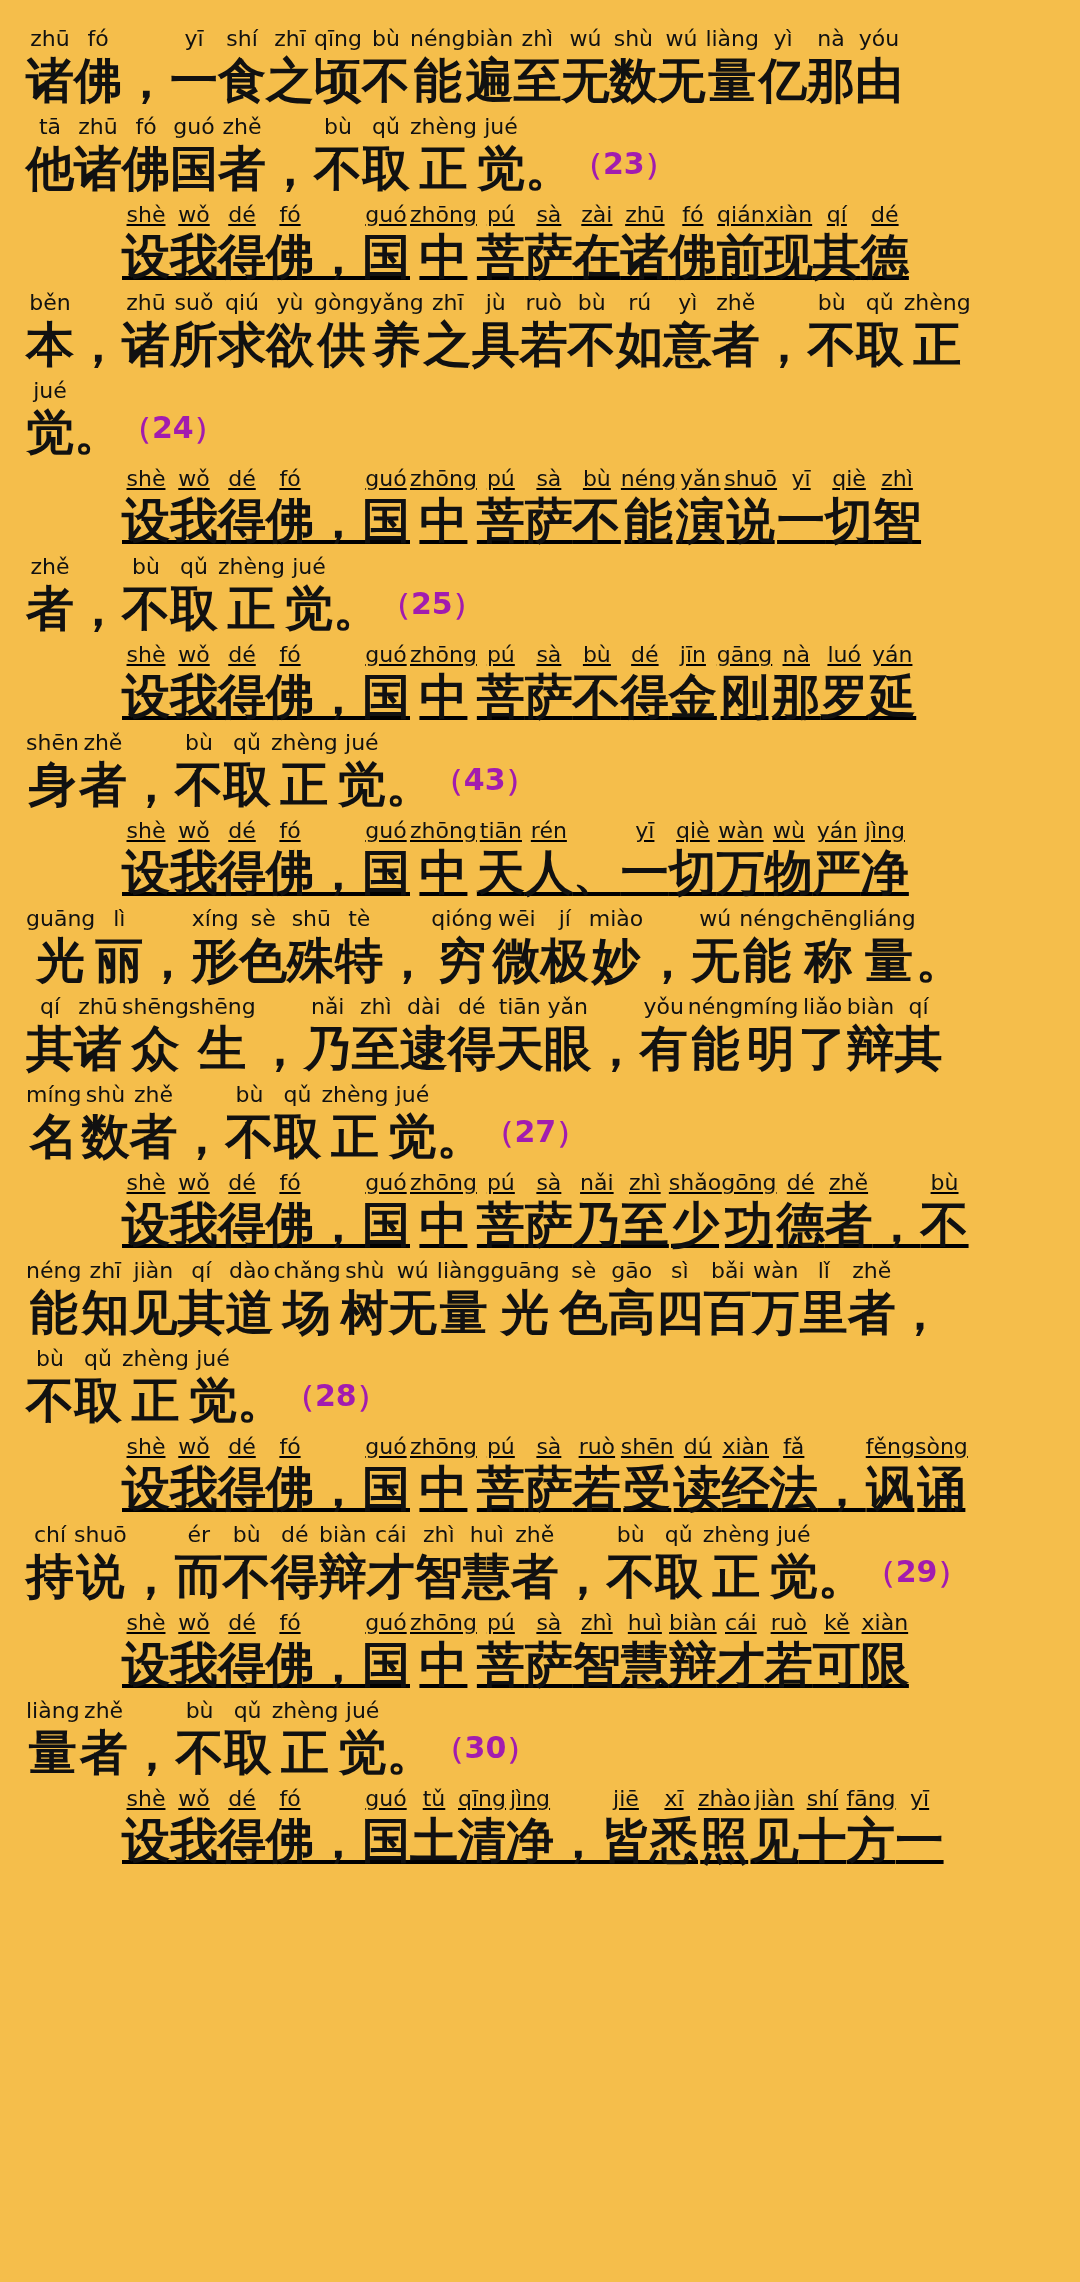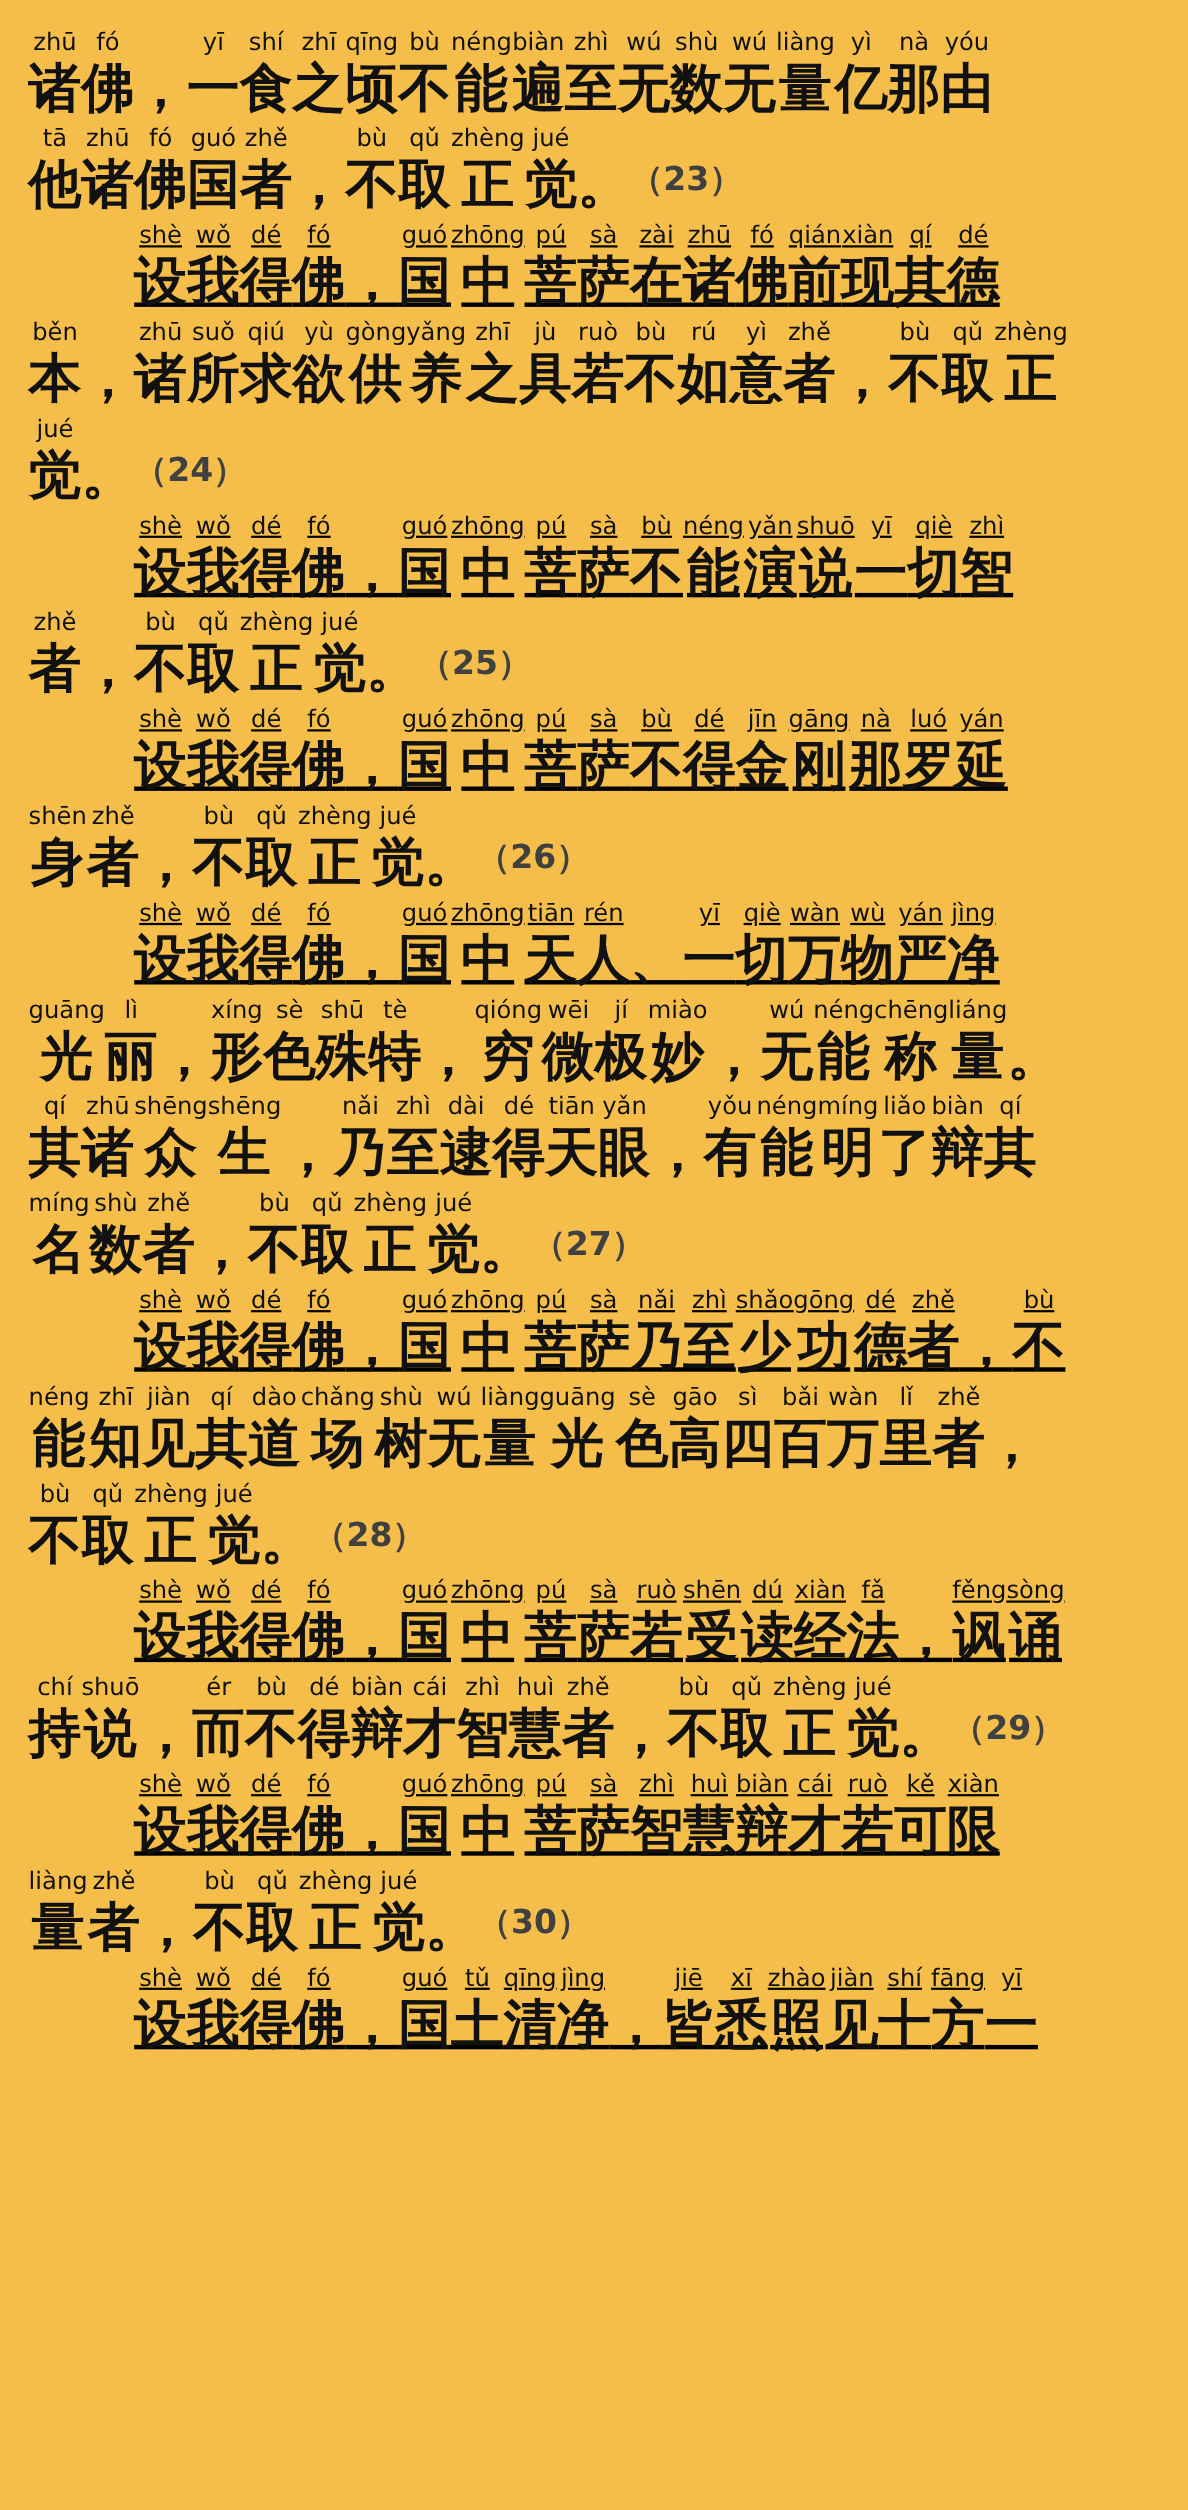--- a/index.html
+++ b/index.html
@@ -51,21 +51,21 @@
     font-weight: 700;
     font-family: "DejaVu Sans", sans-serif;
     white-space: nowrap;
   }
   .unit.nop .pinyin {
     visibility: hidden;
   }
   .num {
     font-size: 30px;
     line-height: 56px;
-    color: #404040;
+    color: #a21caf;
     font-weight: 700;
     font-family: "DejaVu Sans", sans-serif;
     align-self: flex-end;
     padding-bottom: 4px;
   }
   .indent-sm { padding-left: 0px; }
   .indent-lg { padding-left: 96px; text-decoration: underline; }
 </style>
 </head>
 <body>
@@ -554,21 +554,21 @@
             <div class="hanzi">正</div>
           </div>
           <div class="unit">
             <div class="pinyin">jué</div>
             <div class="hanzi">觉</div>
           </div>
           <div class="unit nop">
             <div class="pinyin"></div>
             <div class="hanzi">。</div>
           </div>
-          <div class="num">（26）</div>
+          <div class="num">（43）</div>
         </div>
       </div>
       <div class="line">
         <div class="ruby-row indent-lg">
           <div class="unit">
             <div class="pinyin">shè</div>
             <div class="hanzi">设</div>
           </div>
           <div class="unit">
             <div class="pinyin">wǒ</div>

